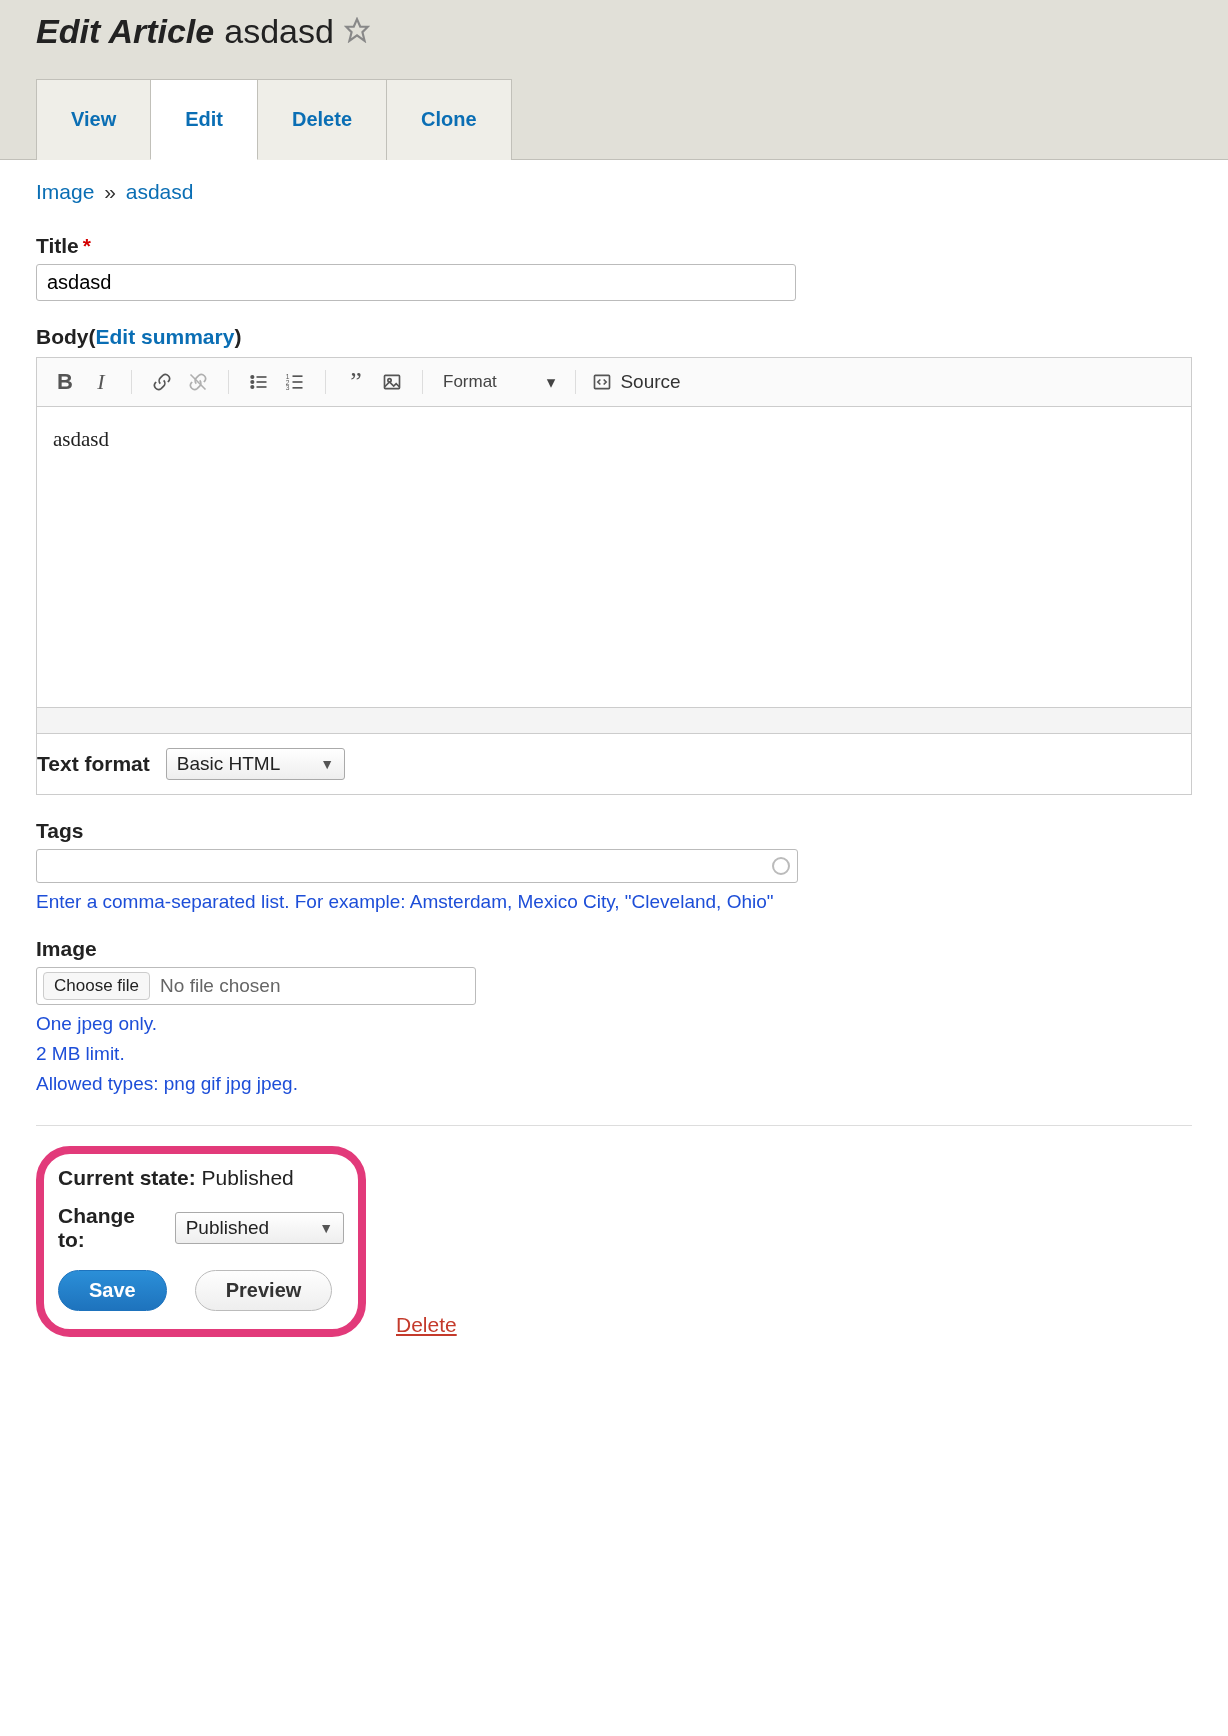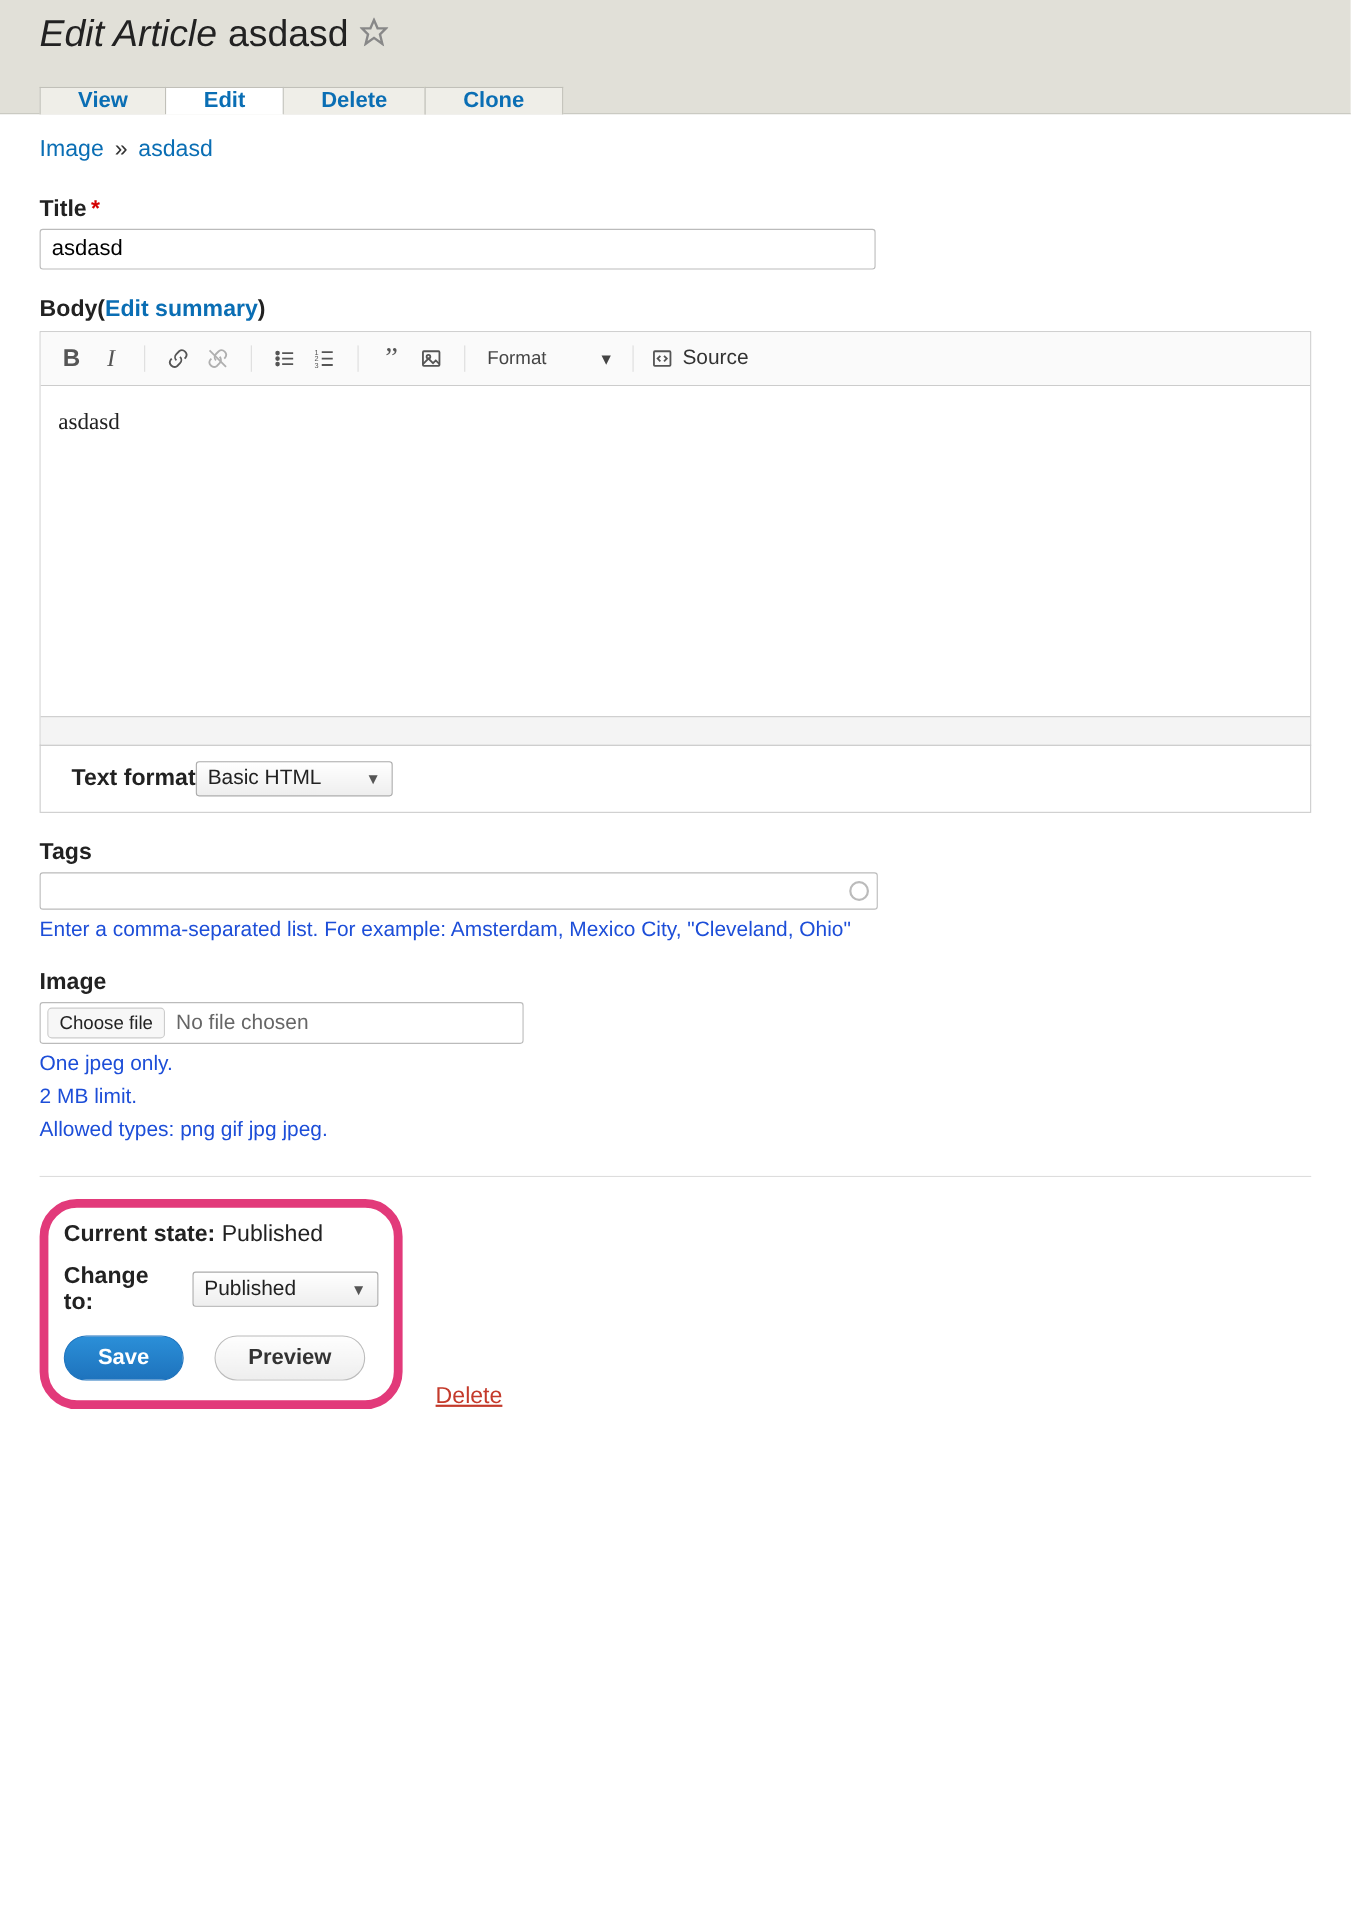--- a/index.html
+++ b/index.html
@@ -16,32 +16,32 @@
     padding: 12px 36px 0 36px;
   }
   .page-title {
     font-size: 34px;
     font-weight: 400;
     margin: 0 0 28px 0;
     display: flex;
     align-items: center;
     gap: 10px;
   }
-  .page-title .em { font-style: italic; font-weight:400; }
+  .page-title .em { font-style: italic; font-weight:700; }
   .star-icon svg { width:26px; height:26px; stroke:#888; fill:none; stroke-width:2; }
   .tabs {
     display: flex;
     gap: 0;
   }
   .tab {
     border:1px solid #c1c0b9;
     border-bottom:none;
     background:#efeee8;
     color:#0a6eb4;
-    padding:0 34px;
+    padding:28px 34px;
     font-size:20px;
     font-weight:600;
     margin-right:-1px;
     margin-bottom:-1px;
     cursor:pointer;
   }
   .tab.active {
     background:#fff;
     color:#0a6eb4;
     position:relative;
@@ -100,22 +100,22 @@
     padding:18px 16px;
     font-family: Georgia, serif;
     font-size:21px;
     line-height:1.4;
     background:#fff;
   }
   .editor-status { height:26px; background:#f4f4f4; border-top:1px solid #ccc; }
   .textfmt-row {
     border:1px solid #ccc;
     border-top:1px solid #ccc;
-    padding:14px 28px;
-    display:flex; align-items:center; gap:0;
+    padding:14px 0;
+    display:flex; align-items:center; gap:16px;
     margin-top:-1px;
   }
   .textfmt-row .lbl { font-weight:700; font-size:21px; }
   .select-ish {
     border:1px solid #aaa;
     background:linear-gradient(#fff,#eee);
     padding:4px 10px;
     font-size:19px;
     display:flex; align-items:center; gap:40px;
     cursor:pointer;

